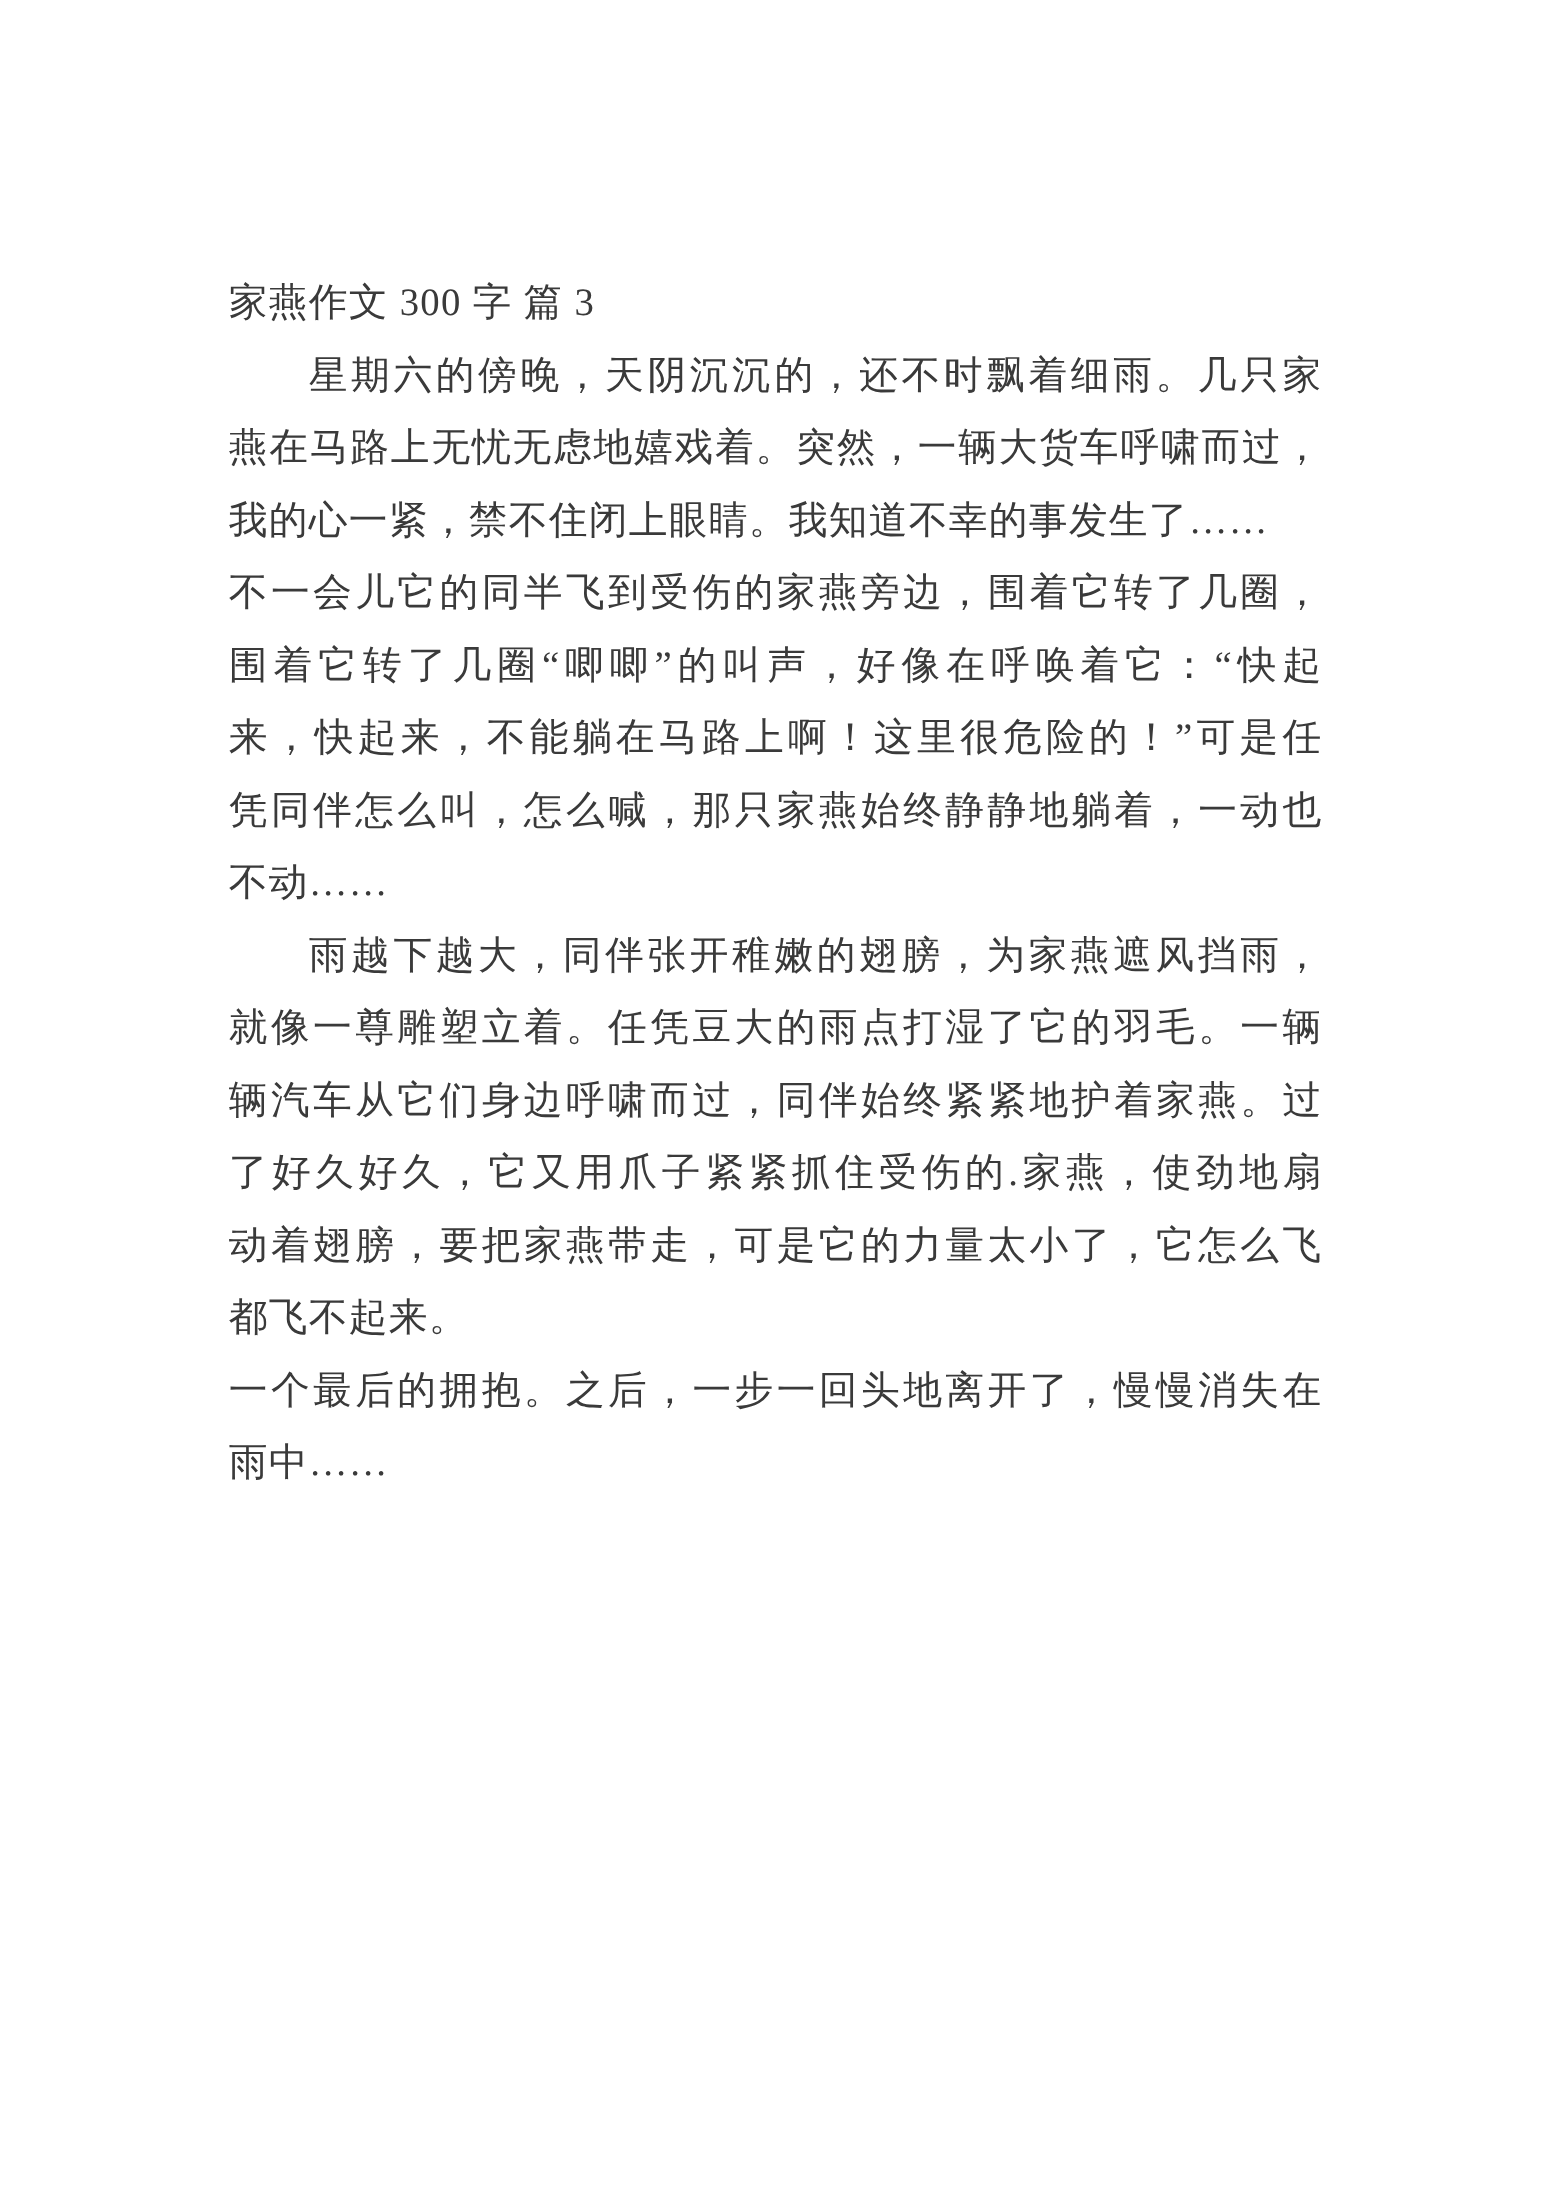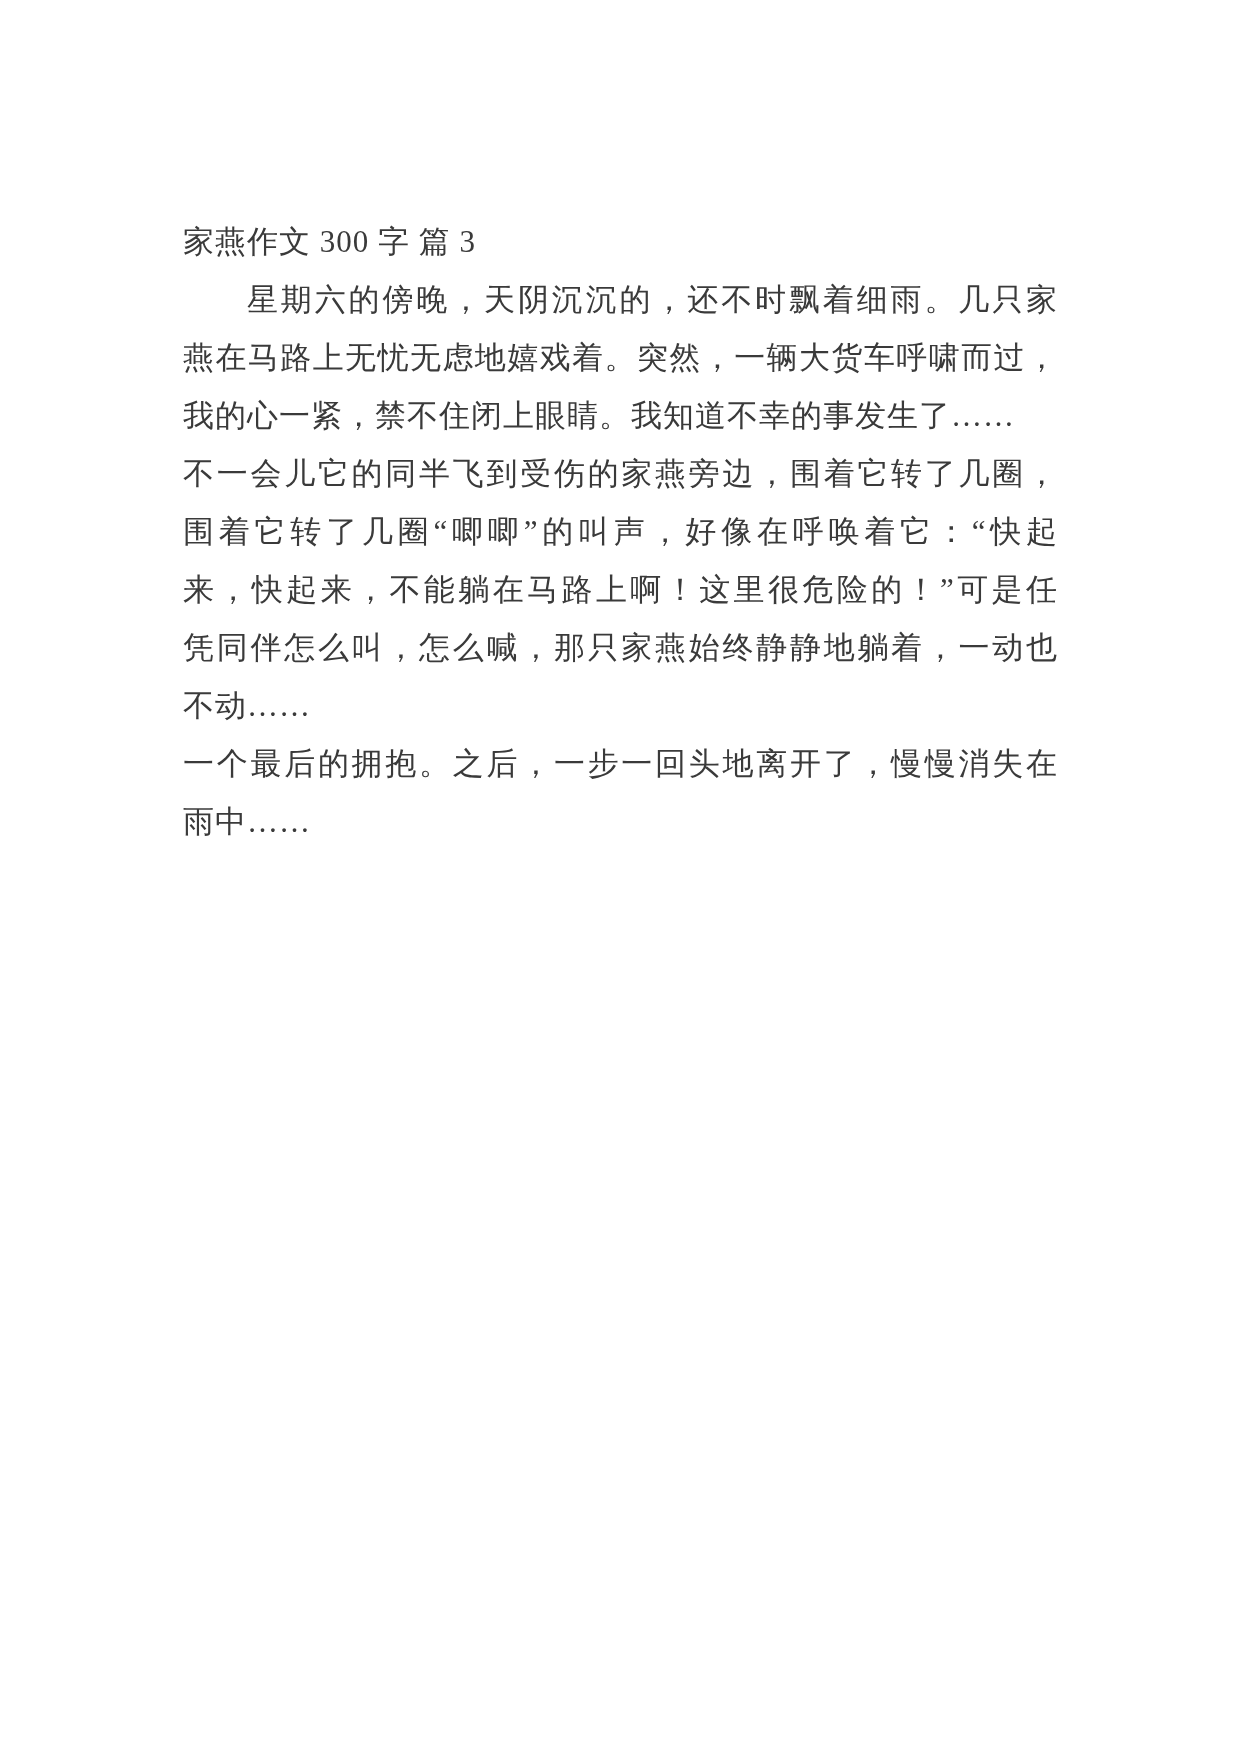--- a/index.html
+++ b/index.html
@@ -72,20 +72,28 @@
     </div>
 
     <div class="para">
       <div class="line fill">不一会儿它的同半飞到受伤的家燕旁边，围着它转了几圈，</div>
       <div class="line fill">围着它转了几圈“唧唧”的叫声，好像在呼唤着它：“快起</div>
       <div class="line fill">来，快起来，不能躺在马路上啊！这里很危险的！”可是任</div>
       <div class="line fill">凭同伴怎么叫，怎么喊，那只家燕始终静静地躺着，一动也</div>
       <div class="line">不动……</div>
     </div>
 
+    <div class="para">
+      <div class="line fill first">雨越下越大，同伴张开稚嫩的翅膀，为家燕遮风挡雨，</div>
+      <div class="line fill">就像一尊雕塑立着。任凭豆大的雨点打湿了它的羽毛。一辆</div>
+      <div class="line fill">辆汽车从它们身边呼啸而过，同伴始终紧紧地护着家燕。过</div>
+      <div class="line fill">了好久好久，它又用爪子紧紧抓住受伤的.家燕，使劲地扇</div>
+      <div class="line fill">动着翅膀，要把家燕带走，可是它的力量太小了，它怎么飞</div>
+      <div class="line">都飞不起来。</div>
+    </div>
 
     <div class="para">
       <div class="line fill">一个最后的拥抱。之后，一步一回头地离开了，慢慢消失在</div>
       <div class="line">雨中……</div>
     </div>
 
   </div>
 </div>
 
 </body></html>

